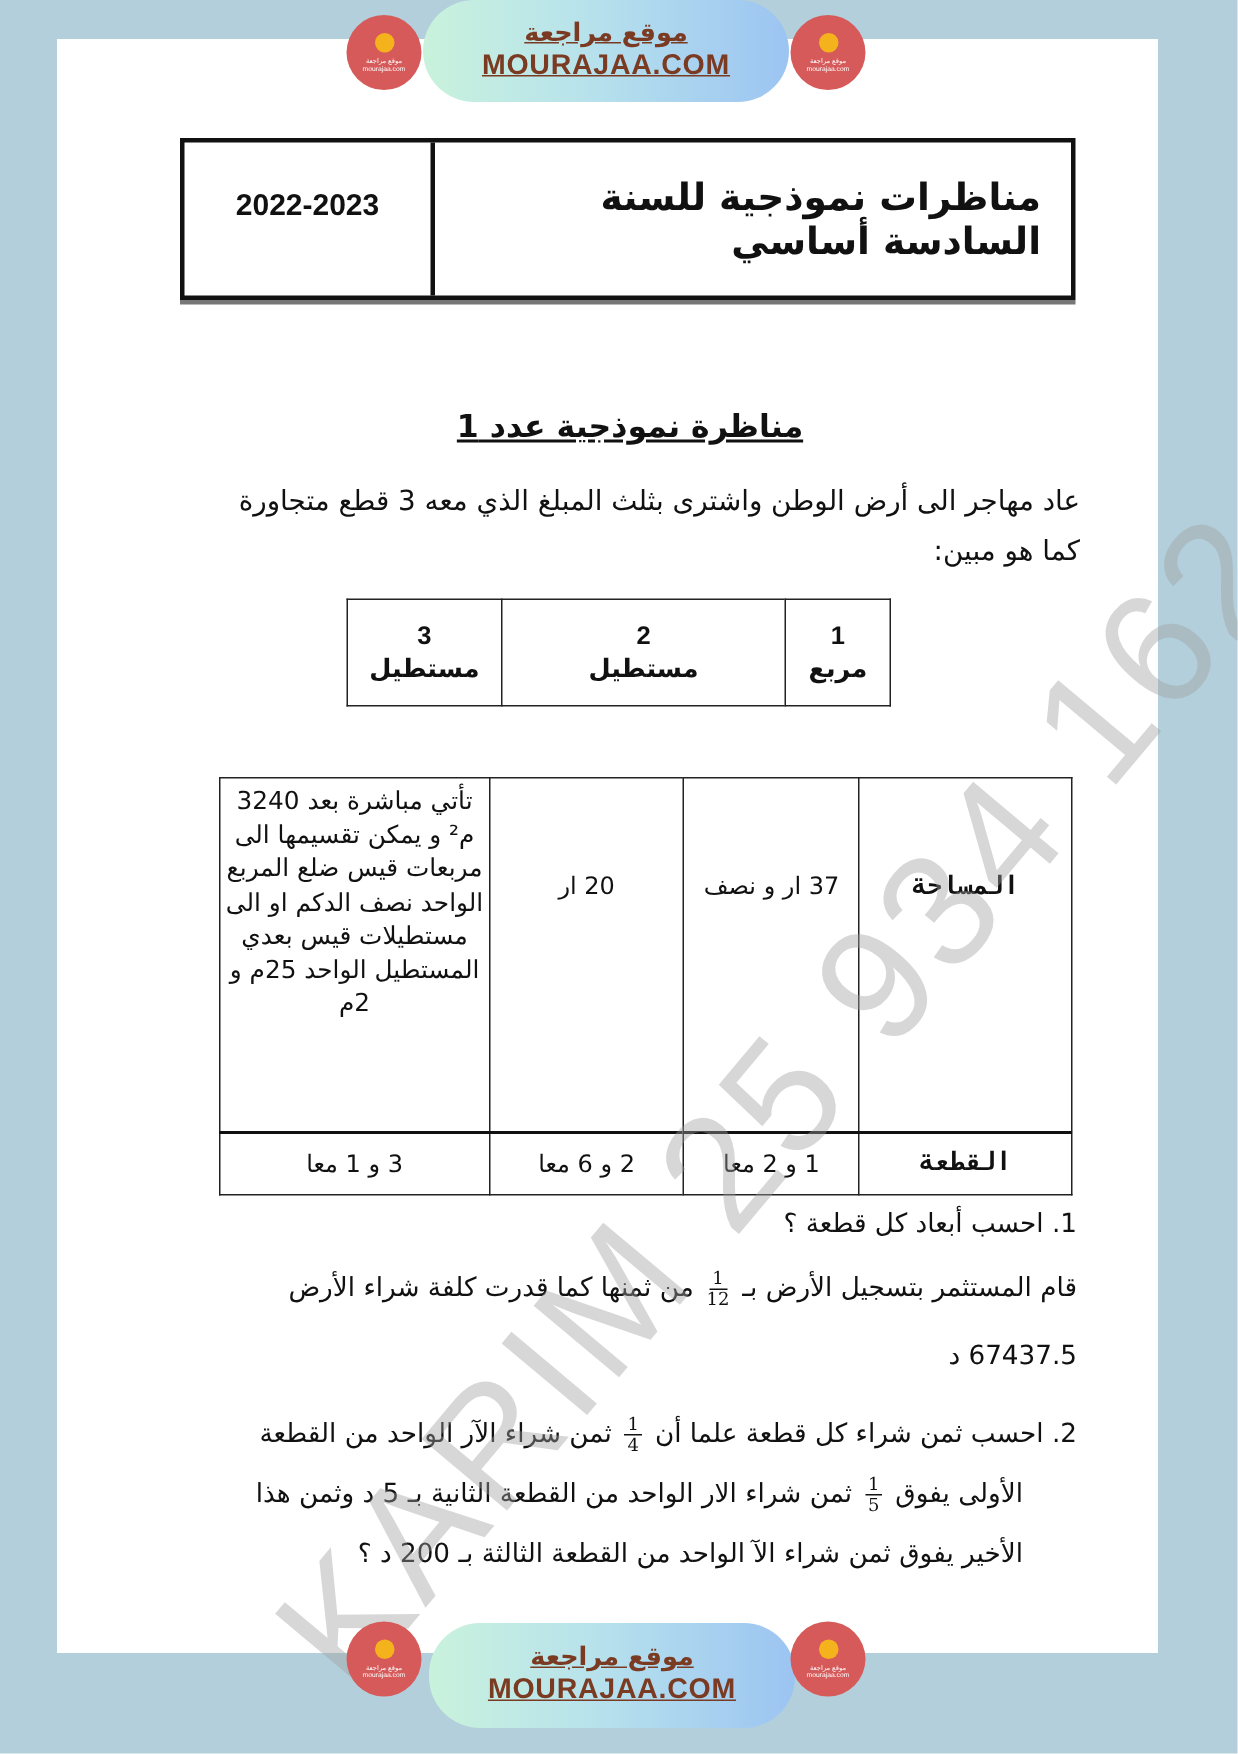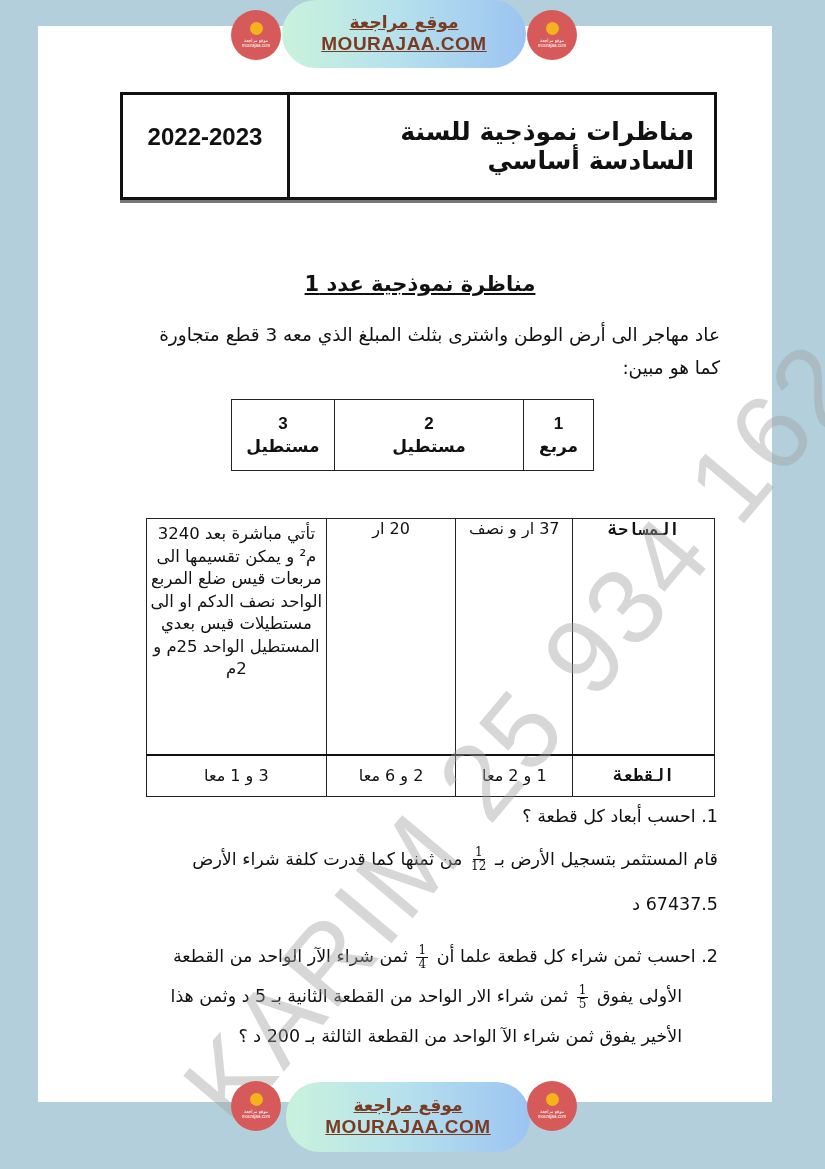--- a/index.html
+++ b/index.html
@@ -61,21 +61,21 @@
     .header-box {
       position: absolute; left: 82px; top: 66px;
       width: 597px; height: 108px;
       border: 3px solid #111;
       display: flex;
       box-shadow: 0 3px 0 #777;
     }
     .header-year {
       width: 167px; border-right: 3px solid #111;
       display: flex; align-items: center; justify-content: center;
-      font-family: "Liberation Sans", sans-serif; font-weight: bold; font-size: 24px;
+      font-family: "Liberation Sans", sans-serif; font-weight: bold; font-size: 20px;
       padding-bottom: 18px;
     }
     .header-title {
       flex: 1; display: flex; align-items: center; justify-content: flex-end;
       direction: rtl; padding-right: 20px;
       font-weight: bold; font-size: 25px;
       text-align: right; justify-content: flex-start;
     }
 
     .exam-title {
@@ -101,21 +101,21 @@
     .t1 .num { font-family: "Liberation Sans", sans-serif; font-size: 17px; }
 
     
     .t2 { left: 108px; top: 492px; width: 569px; }
     .t2 td {
       border: 1.5px solid #222; text-align: center; direction: rtl;
       font-size: 16px;
     }
     .t2 tr.area td { height: 236px; vertical-align: middle; }
     .t2 tr.area td.desc { vertical-align: top; line-height: 22.5px; padding-top: 4px; font-size: 16.5px; }
-    .t2 tr.area td.top { vertical-align: top; }
+    .t2 tr.area td.top { vertical-align: top; padding-top: 62px; }
     .t2 tr.piece td { height: 42px; border-top: 2.5px solid #111; }
     .t2 .head { font-weight: bold; font-size: 17px; }
     .t2 .c1 { width: 180px; }
     .t2 .c2 { width: 130px; }
     .t2 .c3 { width: 117px; }
     .t2 .c4 { width: 142px; font-family: Liberation Mono, monospace; }
 
     .q {
       position: absolute; direction: rtl; text-align: right;
       font-size: 17.5px; left: 100px; width: 580px;

